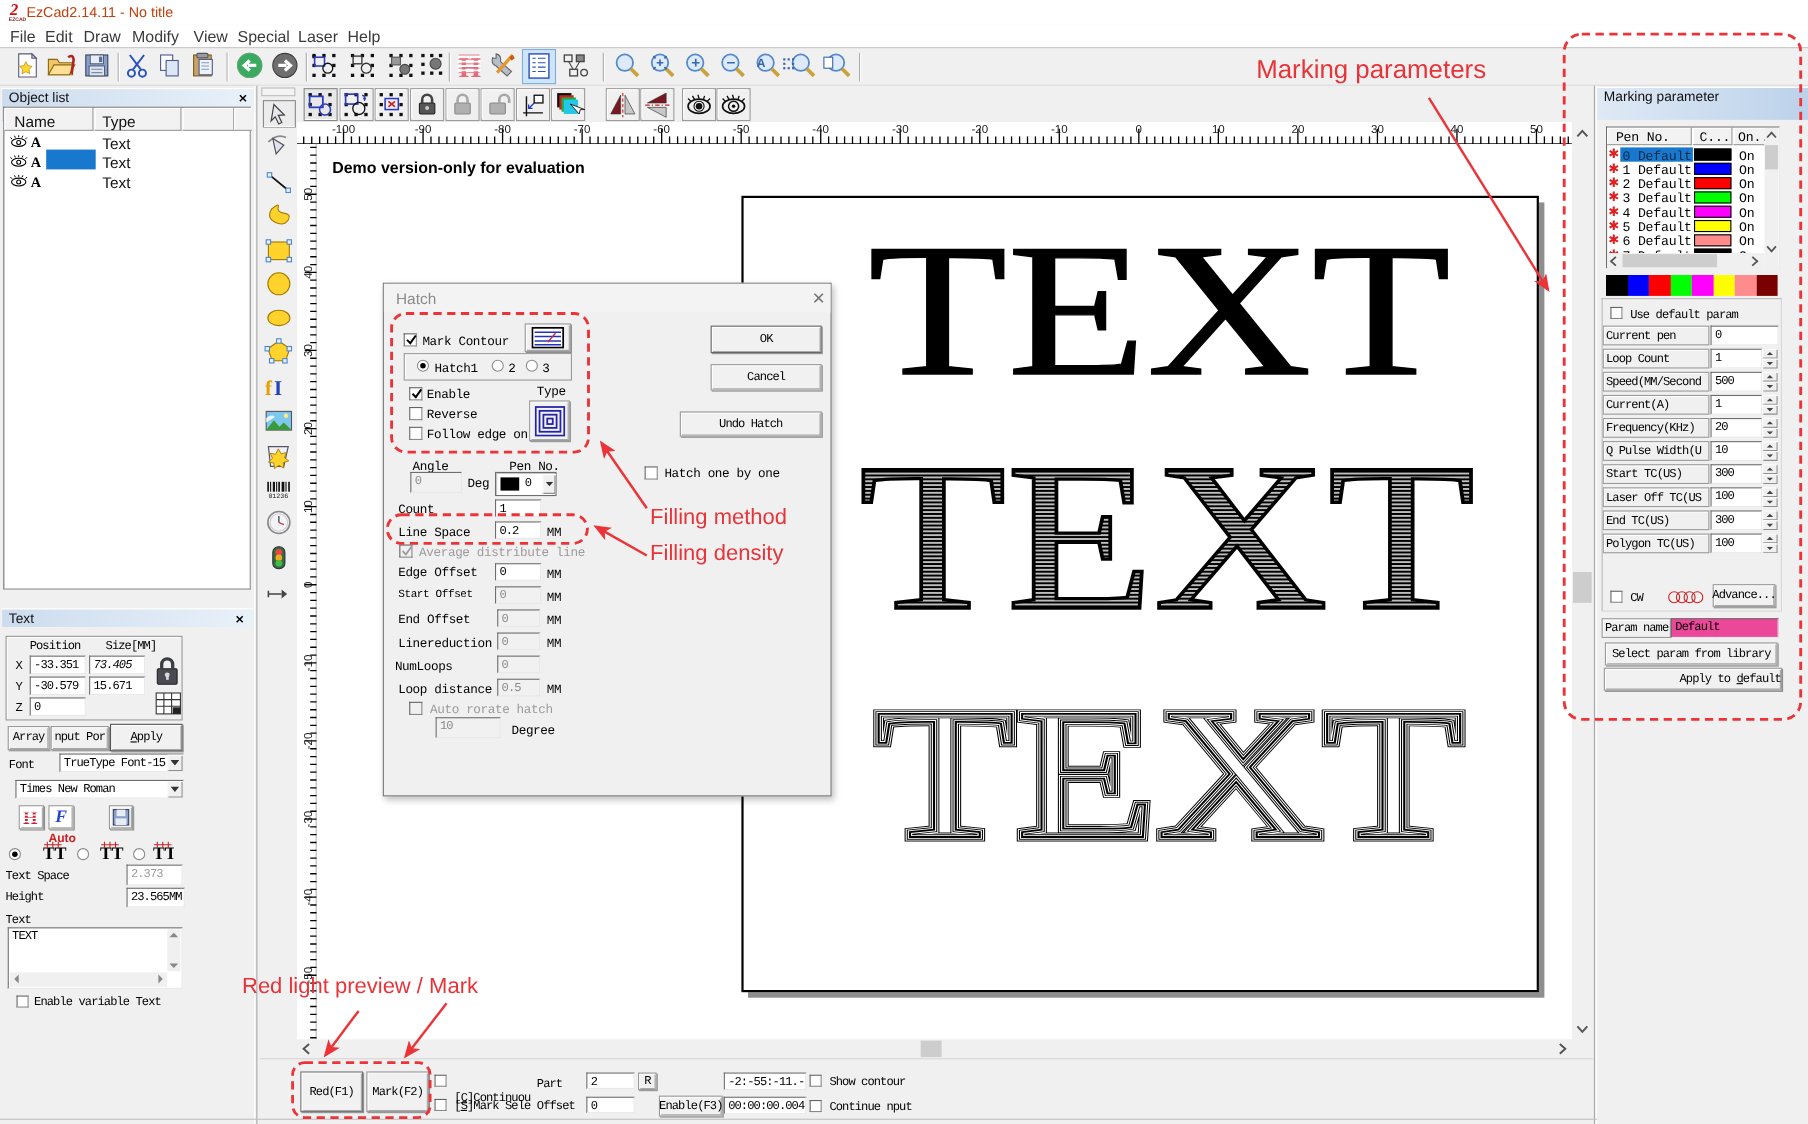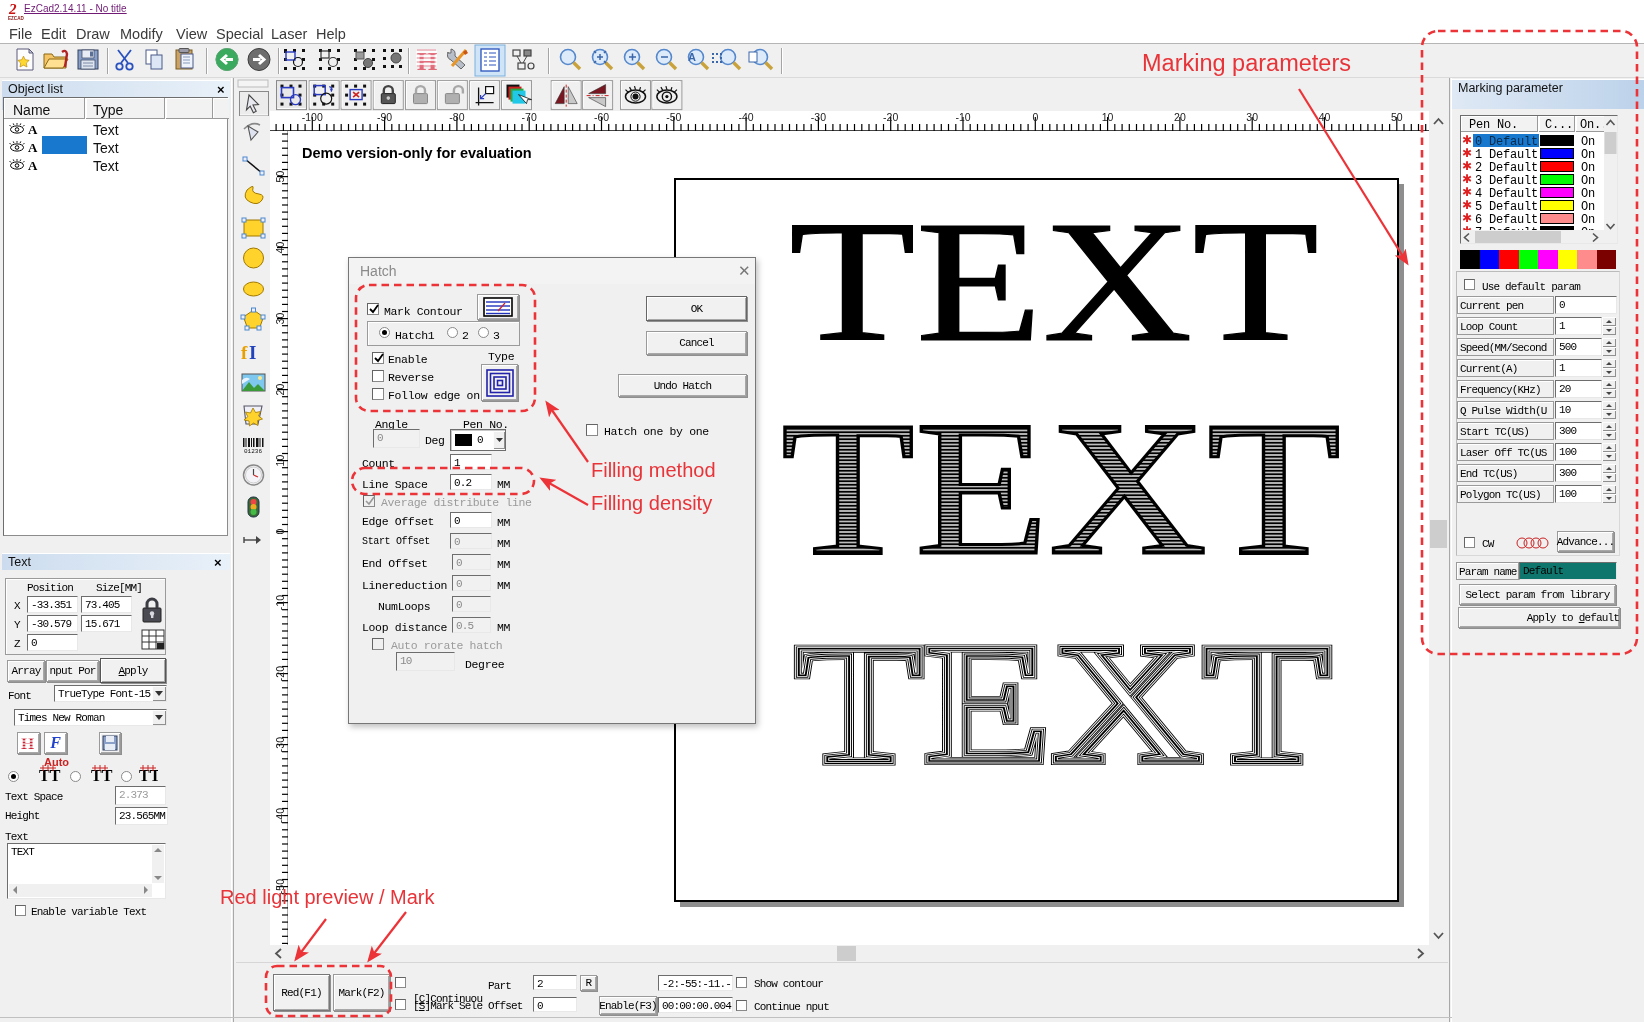--- a/index.html
+++ b/index.html
@@ -31,21 +31,21 @@
 </style>
 </head>
 <body>
 
 <div class="abs" style="left:0;top:0;width:1644px;height:22px;background:#fff;"></div>
 <div class="abs" id="applogo" style="left:8px;top:2px;width:18px;height:18px;">
   <svg width="18" height="18">
       <text x="1" y="12" font-family="Liberation Serif" font-size="15" font-weight="bold" font-style="italic" fill="#cc1111">2</text>
       <text x="0" y="17.5" font-family="Liberation Sans" font-size="4.6" font-weight="bold" fill="#881111">EZCAD</text>
     </svg></div>
-<div class="abs" style="left:24px;top:3px;font-size:10px;color:#701a75;text-decoration:underline;">EzCad2.14.11 - No title</div>
+<div class="abs" style="left:24px;top:3px;font-size:13px;color:#c2410c;">EzCad2.14.11 - No title</div>
 
 <div class="abs" style="left:0;top:22px;width:1644px;height:22px;background:#fff;border-bottom:1px solid #b5b5b5;">
  <div class="abs" style="left:9px;top:4px;font-size:14.5px;color:#3a3a3a;">File</div>
  <div class="abs" style="left:41px;top:4px;font-size:14.5px;color:#3a3a3a;">Edit</div>
  <div class="abs" style="left:76px;top:4px;font-size:14.5px;color:#3a3a3a;">Draw</div>
  <div class="abs" style="left:120px;top:4px;font-size:14.5px;color:#3a3a3a;">Modify</div>
  <div class="abs" style="left:176px;top:4px;font-size:14.5px;color:#3a3a3a;">View</div>
  <div class="abs" style="left:216px;top:4px;font-size:14.5px;color:#3a3a3a;">Special</div>
  <div class="abs" style="left:271px;top:4px;font-size:14.5px;color:#3a3a3a;">Laser</div>
  <div class="abs" style="left:316px;top:4px;font-size:14.5px;color:#3a3a3a;">Help</div>
@@ -395,21 +395,21 @@
 </div>
 
 <div class="hdr" style="left:2px;top:553px;width:228px;">Text</div>
 <div class="abs" style="left:214px;top:558px;width:9px;height:9px;font-size:13px;color:#000;line-height:9px;font-weight:bold;">×</div>
 <div class="abs" id="textpanel" style="left:0;top:570px;width:232px;height:452px;background:#f0f0f0;">
  <div class="abs" style="left:5px;top:8px;width:161px;height:77px;border:1px solid #9a9a9a;box-shadow:inset 1px 1px 0 #fff;"></div>
  <div class="lbl" style="left:27px;top:12px;">Position</div>
  <div class="lbl" style="left:96px;top:12px;">Size[MM]</div>
  <div class="lbl" style="left:14px;top:30px;">X</div>
  <div class="sunk" style="left:27px;top:26px;width:51px;height:17px;">-33.351</div>
- <div class="sunk" style="left:81px;top:26px;width:51px;height:17px;">73.405</div>
+ <div class="sunk" style="left:81px;top:26px;width:51px;height:17px;font-style:italic;">73.405</div>
  <div class="lbl" style="left:14px;top:49px;">Y</div>
  <div class="sunk" style="left:27px;top:45px;width:51px;height:17px;">-30.579</div>
  <div class="sunk" style="left:81px;top:45px;width:51px;height:17px;">15.671</div>
  <div class="lbl" style="left:14px;top:68px;">Z</div>
  <div class="sunk" style="left:27px;top:64px;width:51px;height:17px;">0</div>
  <svg width="30" height="60" style="position:absolute;left:140px;top:26px">
    <rect x="3" y="12" width="18" height="14" rx="1" fill="#4a4a52" stroke="#222"></rect>
    <path d="M7 12 v-4 a5 5 0 0 1 10 0 v4" fill="none" stroke="#3c3c44" stroke-width="3"></path>
    <circle cx="12" cy="17.5" r="2.2" fill="#d8d8e0"></circle>
       <rect x="11" y="18" width="2.4" height="4" fill="#d8d8e0"></rect>
@@ -1182,21 +1182,21 @@
       <g fill="none" stroke="#cc2222" stroke-width="1">
         <circle cx="6" cy="10" r="5"></circle>
         <circle cx="13" cy="10" r="5"></circle>
         <circle cx="20" cy="10" r="5"></circle>
         <circle cx="27" cy="10" r="5"></circle>
       </g>
     </svg>
  <div class="btn mono" style="left:105px;top:453px;width:57px;height:21px;">Advance...</div>
  <div class="abs" style="left:4px;top:484px;width:63px;height:18px;background:#f0f0f0;border:1px solid #9a9a9a;box-shadow:inset 1px 1px 0 #fff;"></div>
  <div class="lbl" style="left:7px;top:488px;">Param name</div>
- <div class="sunk" style="left:67px;top:484px;width:98px;height:18px;background:#0f766e;">Default</div>
+ <div class="sunk" style="left:67px;top:484px;width:98px;height:18px;background:#ec4899;">Default</div>
  <div class="btn mono" style="left:7px;top:506px;width:157px;height:21px;">Select param from library</div>
  <div class="btn mono" style="left:6px;top:529px;width:162px;height:21px;justify-content:flex-end;">Apply to <span style="text-decoration:underline">d</span>efault</div>
 </div>
 
 <div class="abs" id="hatchdlg" style="left:348px;top:257px;width:408px;height:467px;background:#f0f0f0;border:1px solid #777;box-shadow:2px 3px 6px rgba(0,0,0,0.25);">
  <div class="abs" style="left:0;top:0;width:406px;height:26px;background:#f3f3f3;"></div>
  <div class="abs" style="left:11px;top:5px;font-size:14px;color:#8a8a8a;">Hatch</div>
  <div class="abs" style="left:389px;top:4px;font-size:15px;color:#777;">✕</div>
 
  <div class="cb" style="left:18px;top:45px;width:12px;height:12px;"></div>
@@ -1271,21 +1271,21 @@
  <div class="lbl" style="left:148px;top:258px;letter-spacing:-0.35px;font-size:11.5px;">MM</div>
  <div class="lbl" style="left:13px;top:278px;letter-spacing:-0.35px;font-size:10px;">Start Offset</div>
  <div class="sunk dis" style="left:101px;top:275px;width:42px;height:16px;">0</div>
  <div class="lbl" style="left:148px;top:279px;letter-spacing:-0.35px;font-size:11.5px;">MM</div>
  <div class="lbl" style="left:13px;top:299px;letter-spacing:-0.35px;font-size:11.5px;">End Offset</div>
  <div class="sunk dis" style="left:103px;top:296px;width:39px;height:16px;">0</div>
  <div class="lbl" style="left:148px;top:300px;letter-spacing:-0.35px;font-size:11.5px;">MM</div>
  <div class="lbl" style="left:13px;top:321px;letter-spacing:-0.35px;font-size:11.5px;">Linereduction</div>
  <div class="sunk dis" style="left:103px;top:317px;width:39px;height:16px;">0</div>
  <div class="lbl" style="left:148px;top:321px;letter-spacing:-0.35px;font-size:11.5px;">MM</div>
- <div class="lbl" style="left:29px;top:342px;letter-spacing:-0.35px;font-size:11.5px;">NumLoops</div>
+ <div class="lbl" style="left:10px;top:342px;letter-spacing:-0.35px;font-size:11.5px;">NumLoops</div>
  <div class="sunk dis" style="left:103px;top:338px;width:39px;height:16px;">0</div>
  <div class="lbl" style="left:13px;top:363px;letter-spacing:-0.35px;font-size:11.5px;">Loop distance</div>
  <div class="sunk dis" style="left:103px;top:359px;width:39px;height:16px;">0.5</div>
  <div class="lbl" style="left:148px;top:363px;letter-spacing:-0.35px;font-size:11.5px;">MM</div>
  <div class="cb" style="left:23px;top:380px;width:12px;height:12px;background:#f0f0f0;"></div>
  <div class="glbl" style="left:42px;top:381px;letter-spacing:-0.35px;font-size:11.5px;">Auto rorate hatch</div>
  <div class="sunk dis" style="left:47px;top:394px;width:59px;height:19px;">10</div>
  <div class="lbl" style="left:116px;top:400px;letter-spacing:-0.35px;font-size:11.5px;">Degree</div>
 
  <div class="btn mono" style="left:297px;top:38px;width:101px;height:25px;border-color:#666;">OK</div>

